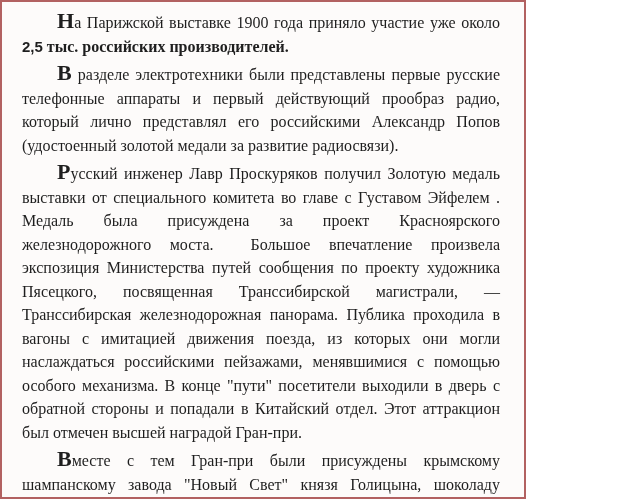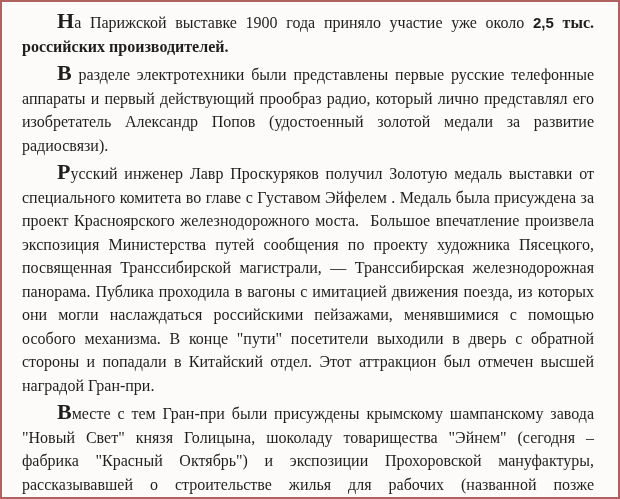--- a/index.html
+++ b/index.html
@@ -2,21 +2,21 @@
 <html lang="ru"><head>
 <meta charset="utf-8">
 <style>
   html, body {
     margin: 0;
     padding: 0;
     background: #ffffff;
   }
   .page {
     box-sizing: border-box;
-    width: 620px;
+    width: 526px;
     height: 499px;
     border: 2px solid #b26161;
     background: #fdfbfa;
     padding: 7px 24px 6px 20px;
     overflow: hidden;
     font-family: "Liberation Serif", "DejaVu Serif", serif;
     color: #1e1e1e;
   }
   .para {
     margin: 0 0 3px 0;
@@ -42,19 +42,19 @@
     font-size: 15px;
   }
 </style>
 </head>
 <body>
 
 <div class="page">
 
   <p class="para"><span class="dropcap">Н</span><span>а Парижской выставке 1900 года приняло участие уже около </span><span class="bold-sans">2,5</span><span class="bold-serif"> тыс. российских производителей.</span></p>
 
-  <p class="para"><span class="dropcap">В</span><span> разделе электротехники были представлены первые русские телефонные аппараты и первый действующий прообраз радио, который лично представлял его изобретатель Александр Попов (удостоенный золотой медали за развитие радиосвязи).</span></p>
+  <p class="para"><span class="dropcap">В</span><span> разделе электротехники были представлены первые русские телефонные аппараты и первый действующий прообраз радио, который лично представлял его российскими Александр Попов (удостоенный золотой медали за развитие радиосвязи).</span></p>
 
   <p class="para"><span class="dropcap">Р</span><span>усский инженер Лавр Проскуряков получил Золотую медаль выставки от специального комитета во главе с Густавом Эйфелем . Медаль была присуждена за проект Красноярского железнодорожного моста.&nbsp; Большое впечатление произвела экспозиция Министерства путей сообщения по проекту художника Пясецкого, посвященная Транссибирской магистрали, — Транссибирская железнодорожная панорама. Публика проходила в вагоны с имитацией движения поезда, из которых они могли наслаждаться российскими пейзажами, менявшимися с помощью особого механизма. В конце "пути" посетители выходили в дверь с обратной стороны и попадали в Китайский отдел. Этот аттракцион был отмечен высшей наградой Гран-при.</span></p>
 
   <p class="para"><span class="dropcap">В</span><span>месте с тем Гран-при были присуждены крымскому шампанскому завода "Новый Свет" князя Голицына, шоколаду товарищества "Эйнем" (сегодня – фабрика "Красный Октябрь") и экспозиции Прохоровской мануфактуры, рассказывавшей о строительстве жилья для рабочих (названной позже большевиками "Пролетарский авангард")</span></p>
 
 </div>
 
 </body></html>

